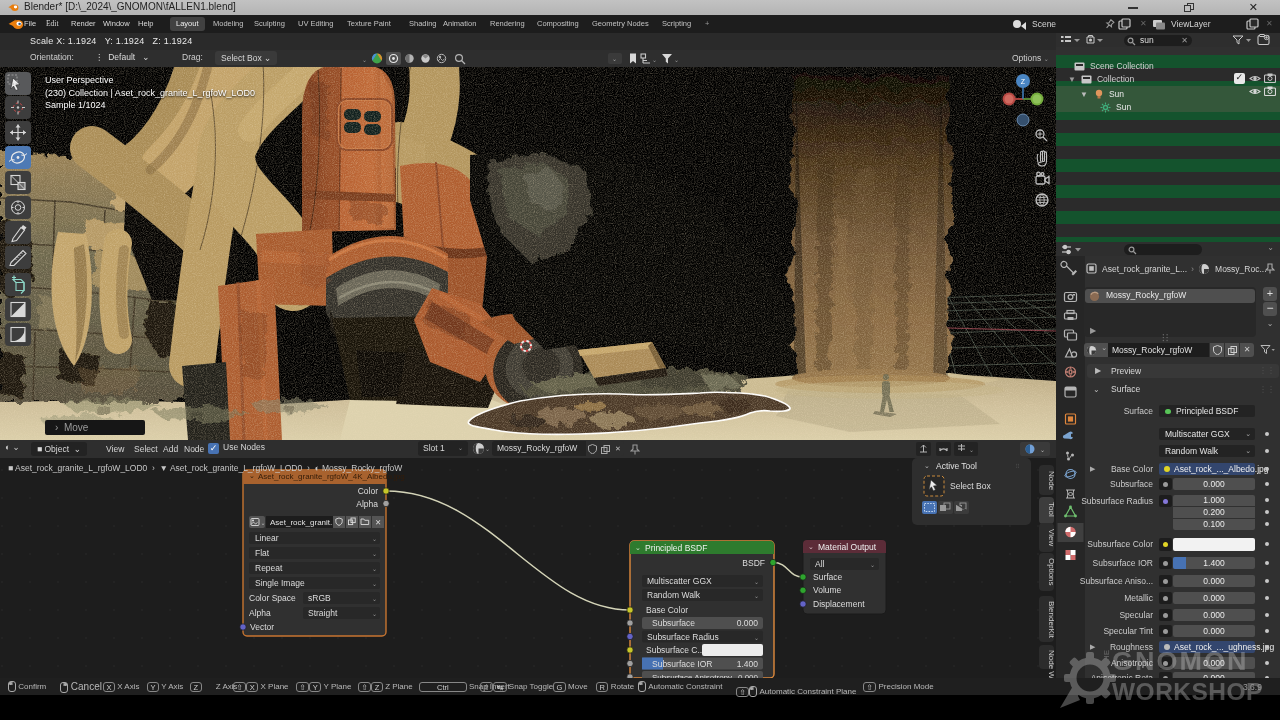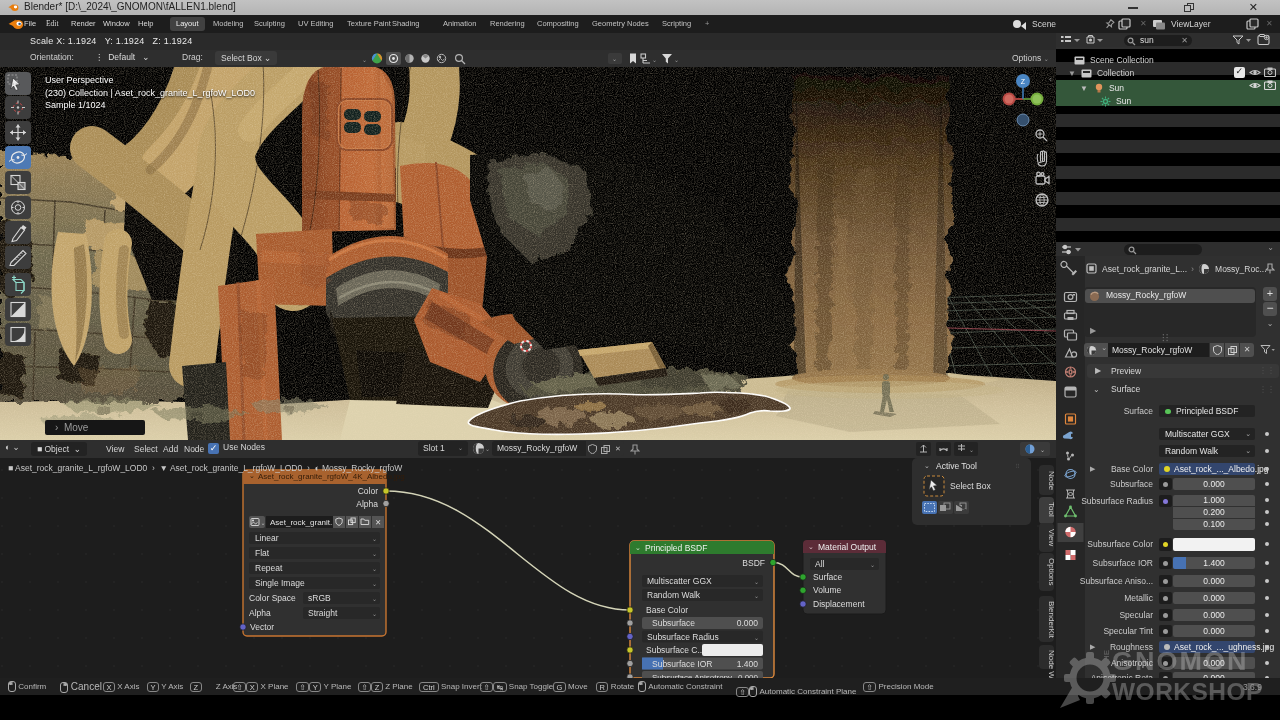--- a/index.html
+++ b/index.html
@@ -39,21 +39,21 @@
     <div class="abs mm" style="left:24px;">File</div>
     <div class="abs mm" style="left:46px;font-family:Liberation Serif, serif;">Edit</div>
     <div class="abs mm" style="left:71px;">Render</div>
     <div class="abs mm" style="left:103px;">Window</div>
     <div class="abs mm" style="left:138px;">Help</div>
     <div class="abs" style="left:170px;top:2px;height:14px;background:#414141;border-radius:3px;padding:0 6px;line-height:14px;color:#ededed;font-size:7.5px;">Layout</div>
     <div class="abs mm" style="left:213px;color:#c2c2c2;">Modeling</div>
     <div class="abs mm" style="left:254px;color:#c2c2c2;">Sculpting</div>
     <div class="abs mm" style="left:298px;color:#c2c2c2;">UV Editing</div>
     <div class="abs mm" style="left:347px;color:#c2c2c2;">Texture Paint</div>
-    <div class="abs mm" style="left:392px;color:#c2c2c2;">Shading</div>
+    <div class="abs mm" style="left:409px;color:#c2c2c2;">Shading</div>
     <div class="abs mm" style="left:443px;color:#c2c2c2;">Animation</div>
     <div class="abs mm" style="left:490px;color:#c2c2c2;">Rendering</div>
     <div class="abs mm" style="left:537px;color:#c2c2c2;">Compositing</div>
     <div class="abs mm" style="left:592px;color:#c2c2c2;">Geometry Nodes</div>
     <div class="abs mm" style="left:662px;color:#c2c2c2;">Scripting</div>
     <div class="abs mm" style="left:705px;color:#9a9a9a;">+</div>
 
     <div class="row abs" style="left:1012px;top:2px;height:14px;">
       <svg width="16" height="12" viewBox="0 0 16 12">
           <circle cx="5" cy="6" r="4" fill="#ddd"></circle>
@@ -737,21 +737,21 @@
     <svg class="abs" style="left:176px;top:1px;" width="46" height="12" viewBox="0 0 46 12">
       <path d="M1 2 h10 l-4 4 v4 l-2 -1.5 v-2.5 z" fill="none" stroke="#c8c8c8" stroke-width="1"></path>
       <path d="M14 5 l2.5 3 2.5 -3 z" fill="#999"></path>
       <g transform="translate(26,0)">
           <rect x="0" y="1.5" width="11" height="9" rx="1.5" fill="none" stroke="#c8c8c8" stroke-width="1.1"></rect>
           <rect x="2" y="0.5" width="4" height="2" fill="#2e2e2e" stroke="#c8c8c8" stroke-width="1"></rect>
           <circle cx="8.5" cy="3.5" r="2.2" fill="#2e2e2e" stroke="#c8c8c8" stroke-width="0.9"></circle>
           <path d="M8.5 2.2 v2.6 M7.2 3.5 h2.6" stroke="#c8c8c8" stroke-width="0.8"></path>
         </g>
     </svg>
-    <div class="abs" style="left:0;top:16px;width:224px;height:195px;background:#000000;" id="outlbody">
+    <div class="abs" style="left:0;top:22px;width:224px;height:195px;background:#14532d;" id="outlbody">
       <div class="abs" style="left:0;top:13px;width:224px;height:13px;background:#2b2b2b;"></div>
       <div class="abs" style="left:0;top:39px;width:224px;height:13px;background:#2b2b2b;"></div>
       <div class="abs" style="left:0;top:65px;width:224px;height:13px;background:#2b2b2b;"></div>
       <div class="abs" style="left:0;top:91px;width:224px;height:13px;background:#2b2b2b;"></div>
       <div class="abs" style="left:0;top:117px;width:224px;height:13px;background:#2b2b2b;"></div>
       <div class="abs" style="left:0;top:143px;width:224px;height:13px;background:#2b2b2b;"></div>
       <div class="abs" style="left:0;top:169px;width:224px;height:13px;background:#2b2b2b;"></div>
 
       <div class="row abs" style="left:18px;top:5px;height:12px;">
         <svg width="11" height="10" viewBox="0 0 11 10">
@@ -1121,21 +1121,21 @@
           <rect x="0.5" y="0.5" width="7" height="10" rx="2.5" fill="none" stroke="#aaa" stroke-width="1"></rect>
           <line x1="4" y1="0.5" x2="4" y2="4" stroke="#aaa" stroke-width="1"></line>
           <rect x="4" y="1" width="3" height="3" rx="1.2" fill="#aaa"></rect>
         </svg> <span style="vertical-align:1px;">Cancel</span></div>
 <div class="abs" style="left:103px;top:3px;height:12px;line-height:12px;color:#b8b8b8;font-size:8px;white-space:nowrap;"><span style="display:inline-block;border:1px solid #888;border-radius:3px;height:10px;line-height:10px;padding:0 2.5px;font-size:7.5px;color:#ccc;text-align:center;">X</span> <span style="vertical-align:1px;">X Axis</span></div>
 <div class="abs" style="left:147px;top:3px;height:12px;line-height:12px;color:#b8b8b8;font-size:8px;white-space:nowrap;"><span style="display:inline-block;border:1px solid #888;border-radius:3px;height:10px;line-height:10px;padding:0 2.5px;font-size:7.5px;color:#ccc;text-align:center;">Y</span> <span style="vertical-align:1px;">Y Axis</span></div>
 <div class="abs" style="left:190px;top:3px;height:12px;line-height:12px;color:#b8b8b8;font-size:8px;white-space:nowrap;"><span style="display:inline-block;border:1px solid #888;border-radius:3px;height:10px;line-height:10px;padding:0 2.5px;font-size:7.5px;color:#ccc;text-align:center;">Z</span> <span style="vertical-align:1px;margin-left:12px;">Z Axis</span></div>
 <div class="abs" style="left:233px;top:3px;height:12px;line-height:12px;color:#b8b8b8;font-size:8px;white-space:nowrap;"><span style="display:inline-block;border:1px solid #888;border-radius:3px;height:10px;line-height:10px;padding:0 2.5px;font-size:7.5px;color:#ccc;text-align:center;">⇧</span><span style="display:inline-block;border:1px solid #888;border-radius:3px;height:10px;line-height:10px;padding:0 2.5px;font-size:7.5px;color:#ccc;text-align:center;">X</span> <span style="vertical-align:1px;">X Plane</span></div>
 <div class="abs" style="left:296px;top:3px;height:12px;line-height:12px;color:#b8b8b8;font-size:8px;white-space:nowrap;"><span style="display:inline-block;border:1px solid #888;border-radius:3px;height:10px;line-height:10px;padding:0 2.5px;font-size:7.5px;color:#ccc;text-align:center;">⇧</span><span style="display:inline-block;border:1px solid #888;border-radius:3px;height:10px;line-height:10px;padding:0 2.5px;font-size:7.5px;color:#ccc;text-align:center;">Y</span> <span style="vertical-align:1px;">Y Plane</span></div>
 <div class="abs" style="left:358px;top:3px;height:12px;line-height:12px;color:#b8b8b8;font-size:8px;white-space:nowrap;"><span style="display:inline-block;border:1px solid #888;border-radius:3px;height:10px;line-height:10px;padding:0 2.5px;font-size:7.5px;color:#ccc;text-align:center;">⇧</span><span style="display:inline-block;border:1px solid #888;border-radius:3px;height:10px;line-height:10px;padding:0 2.5px;font-size:7.5px;color:#ccc;text-align:center;">Z</span> <span style="vertical-align:1px;">Z Plane</span></div>
-<div class="abs" style="left:419px;top:3px;height:12px;line-height:12px;color:#b8b8b8;font-size:8px;white-space:nowrap;"><span style="display:inline-block;border:1px solid #888;border-radius:3px;height:10px;line-height:10px;padding:0 3px;font-size:7.5px;color:#ccc;text-align:center;">Ctrl</span> <span style="vertical-align:1px;">Snap Invert</span></div>
+<div class="abs" style="left:419px;top:3px;height:12px;line-height:12px;color:#b8b8b8;font-size:8px;white-space:nowrap;"><span style="display:inline-block;border:1px solid #888;border-radius:3px;height:10px;line-height:10px;padding:0 17px;font-size:7.5px;color:#ccc;text-align:center;">Ctrl</span> <span style="vertical-align:1px;">Snap Invert</span></div>
 <div class="abs" style="left:480px;top:3px;height:12px;line-height:12px;color:#b8b8b8;font-size:8px;white-space:nowrap;"><span style="display:inline-block;border:1px solid #888;border-radius:3px;height:10px;line-height:10px;padding:0 2.5px;font-size:7.5px;color:#ccc;text-align:center;">⇧</span><span style="display:inline-block;border:1px solid #888;border-radius:3px;height:10px;line-height:10px;padding:0 2.5px;font-size:7.5px;color:#ccc;text-align:center;">↹</span> <span style="vertical-align:1px;">Snap Toggle</span></div>
 <div class="abs" style="left:553px;top:3px;height:12px;line-height:12px;color:#b8b8b8;font-size:8px;white-space:nowrap;"><span style="display:inline-block;border:1px solid #888;border-radius:3px;height:10px;line-height:10px;padding:0 2.5px;font-size:7.5px;color:#ccc;text-align:center;">G</span> <span style="vertical-align:1px;">Move</span></div>
 <div class="abs" style="left:596px;top:3px;height:12px;line-height:12px;color:#b8b8b8;font-size:8px;white-space:nowrap;"><span style="display:inline-block;border:1px solid #888;border-radius:3px;height:10px;line-height:10px;padding:0 2.5px;font-size:7.5px;color:#ccc;text-align:center;">R</span> <span style="vertical-align:1px;">Rotate</span></div>
 <div class="abs" style="left:638px;top:3px;height:12px;line-height:12px;color:#b8b8b8;font-size:8px;white-space:nowrap;"><svg width="8" height="11" viewBox="0 0 8 11" style="vertical-align:-2px;">
           <rect x="0.5" y="0.5" width="7" height="10" rx="2.5" fill="none" stroke="#aaa" stroke-width="1"></rect>
           <line x1="4" y1="0.5" x2="4" y2="4" stroke="#aaa" stroke-width="1"></line>
           <rect x="1" y="1" width="3" height="3" rx="1.2" fill="#aaa"></rect>
         </svg> <span style="vertical-align:1px;">Automatic Constraint</span></div>
 <div class="abs" style="left:736px;top:8px;height:12px;line-height:12px;color:#b8b8b8;font-size:8px;white-space:nowrap;"><span style="display:inline-block;border:1px solid #888;border-radius:3px;height:10px;line-height:10px;padding:0 2.5px;font-size:7.5px;color:#ccc;text-align:center;">⇧</span><svg width="8" height="11" viewBox="0 0 8 11" style="vertical-align:-2px;">
           <rect x="0.5" y="0.5" width="7" height="10" rx="2.5" fill="none" stroke="#aaa" stroke-width="1"></rect>

